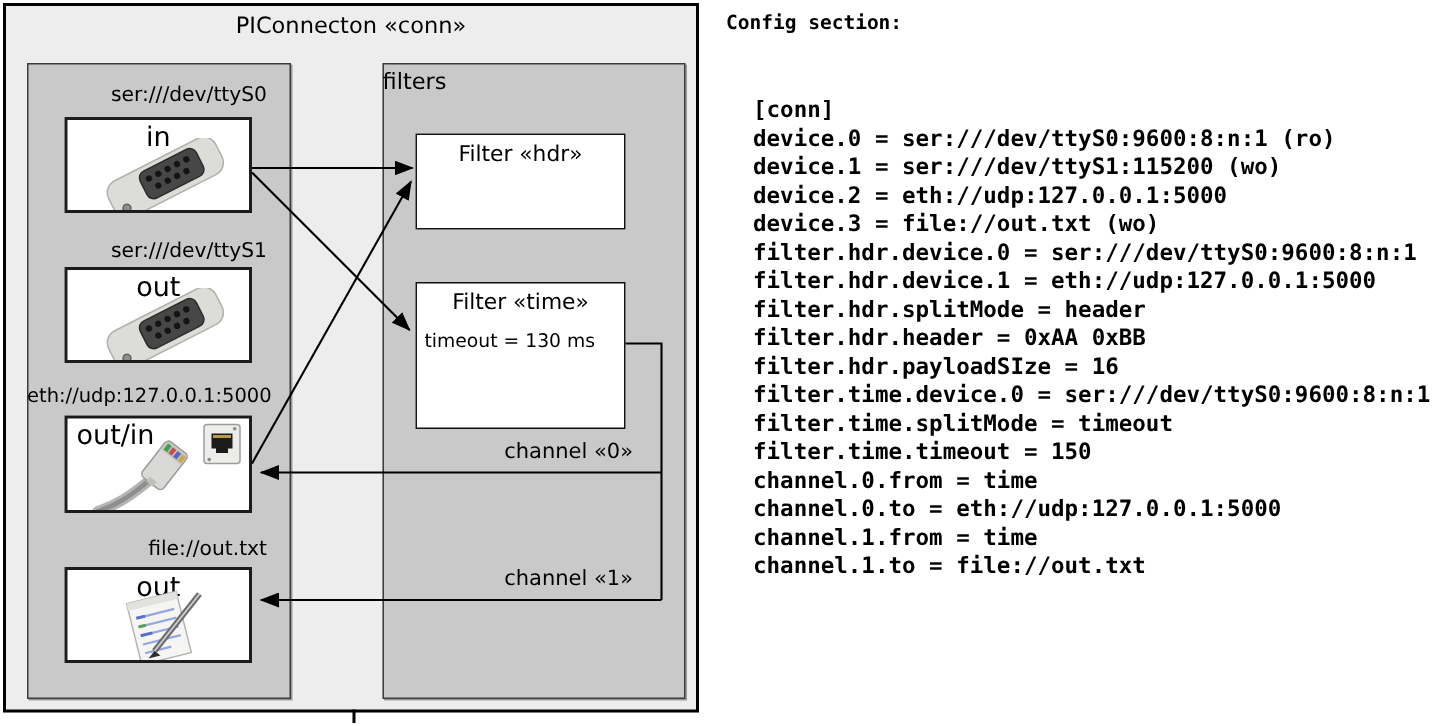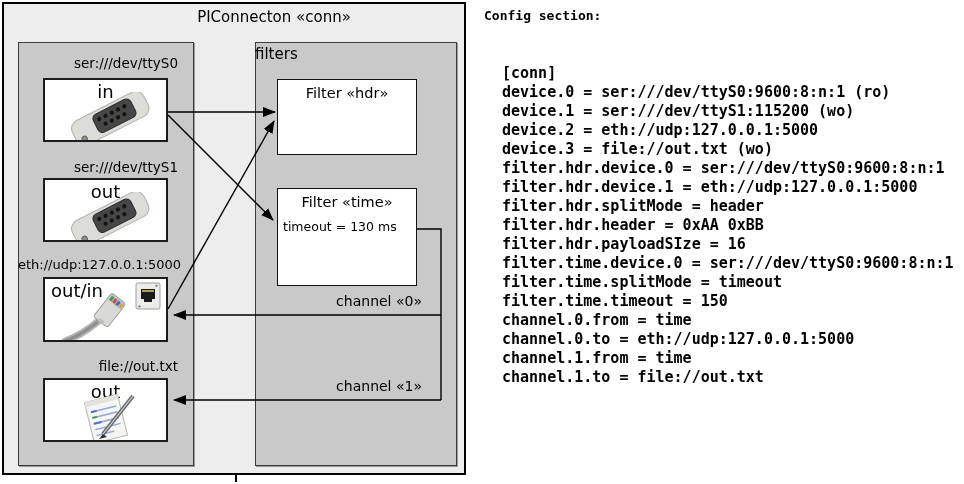--- a/index.html
+++ b/index.html
@@ -11,21 +11,20 @@
   .abs{position:absolute;}
 
   
   .outer{
     left:2px;top:2px;width:460px;height:469px;
     background:#ededed;border:2px solid #000;
   }
   .diagram-title{
     left:2px;top:8px;width:464px;text-align:center;
     font-size:15px;
-    padding-left:40px;
   }
   .bottom-notch{left:235px;top:473px;width:2px;height:9px;background:#000;}
 
   
   .group{
     background:#c9c9c9;border:1px solid #3c3c3c;
     box-shadow:1px 1px 0 rgba(0,0,0,.35);
   }
   .group-left{left:18px;top:42px;width:174px;height:422px;}
   .group-right{left:255px;top:42px;width:200px;height:422px;}
@@ -169,21 +168,21 @@
         <line x1="-12" y1="2" x2="-4" y2="2"></line>
       </g>
       <line x1="-12" y1="-4" x2="-7" y2="-4" stroke="#56a05a" stroke-width="2"></line>
     </g>
     <line x1="56" y1="4" x2="26" y2="42" stroke="#6b6b6b" stroke-width="4"></line>
     <line x1="56" y1="4" x2="26" y2="42" stroke="#cfcfcf" stroke-width="1.2"></line>
     <polygon points="26,42 22,47 30,45" fill="#2e2e2e"></polygon>
   </svg>
 </div>
 
-<div class="abs filter-box" style="top:79px;height:76px">
+<div class="abs filter-box" style="top:89px;height:64px">
   <div class="filter-title">Filter «hdr»</div>
 </div>
 
 <div class="abs filter-box" style="top:188px;height:98px">
   <div class="filter-title">Filter «time»</div>
   <div class="filter-attrs">
     <div>timeout = 130 ms</div>
   </div>
 </div>
 

